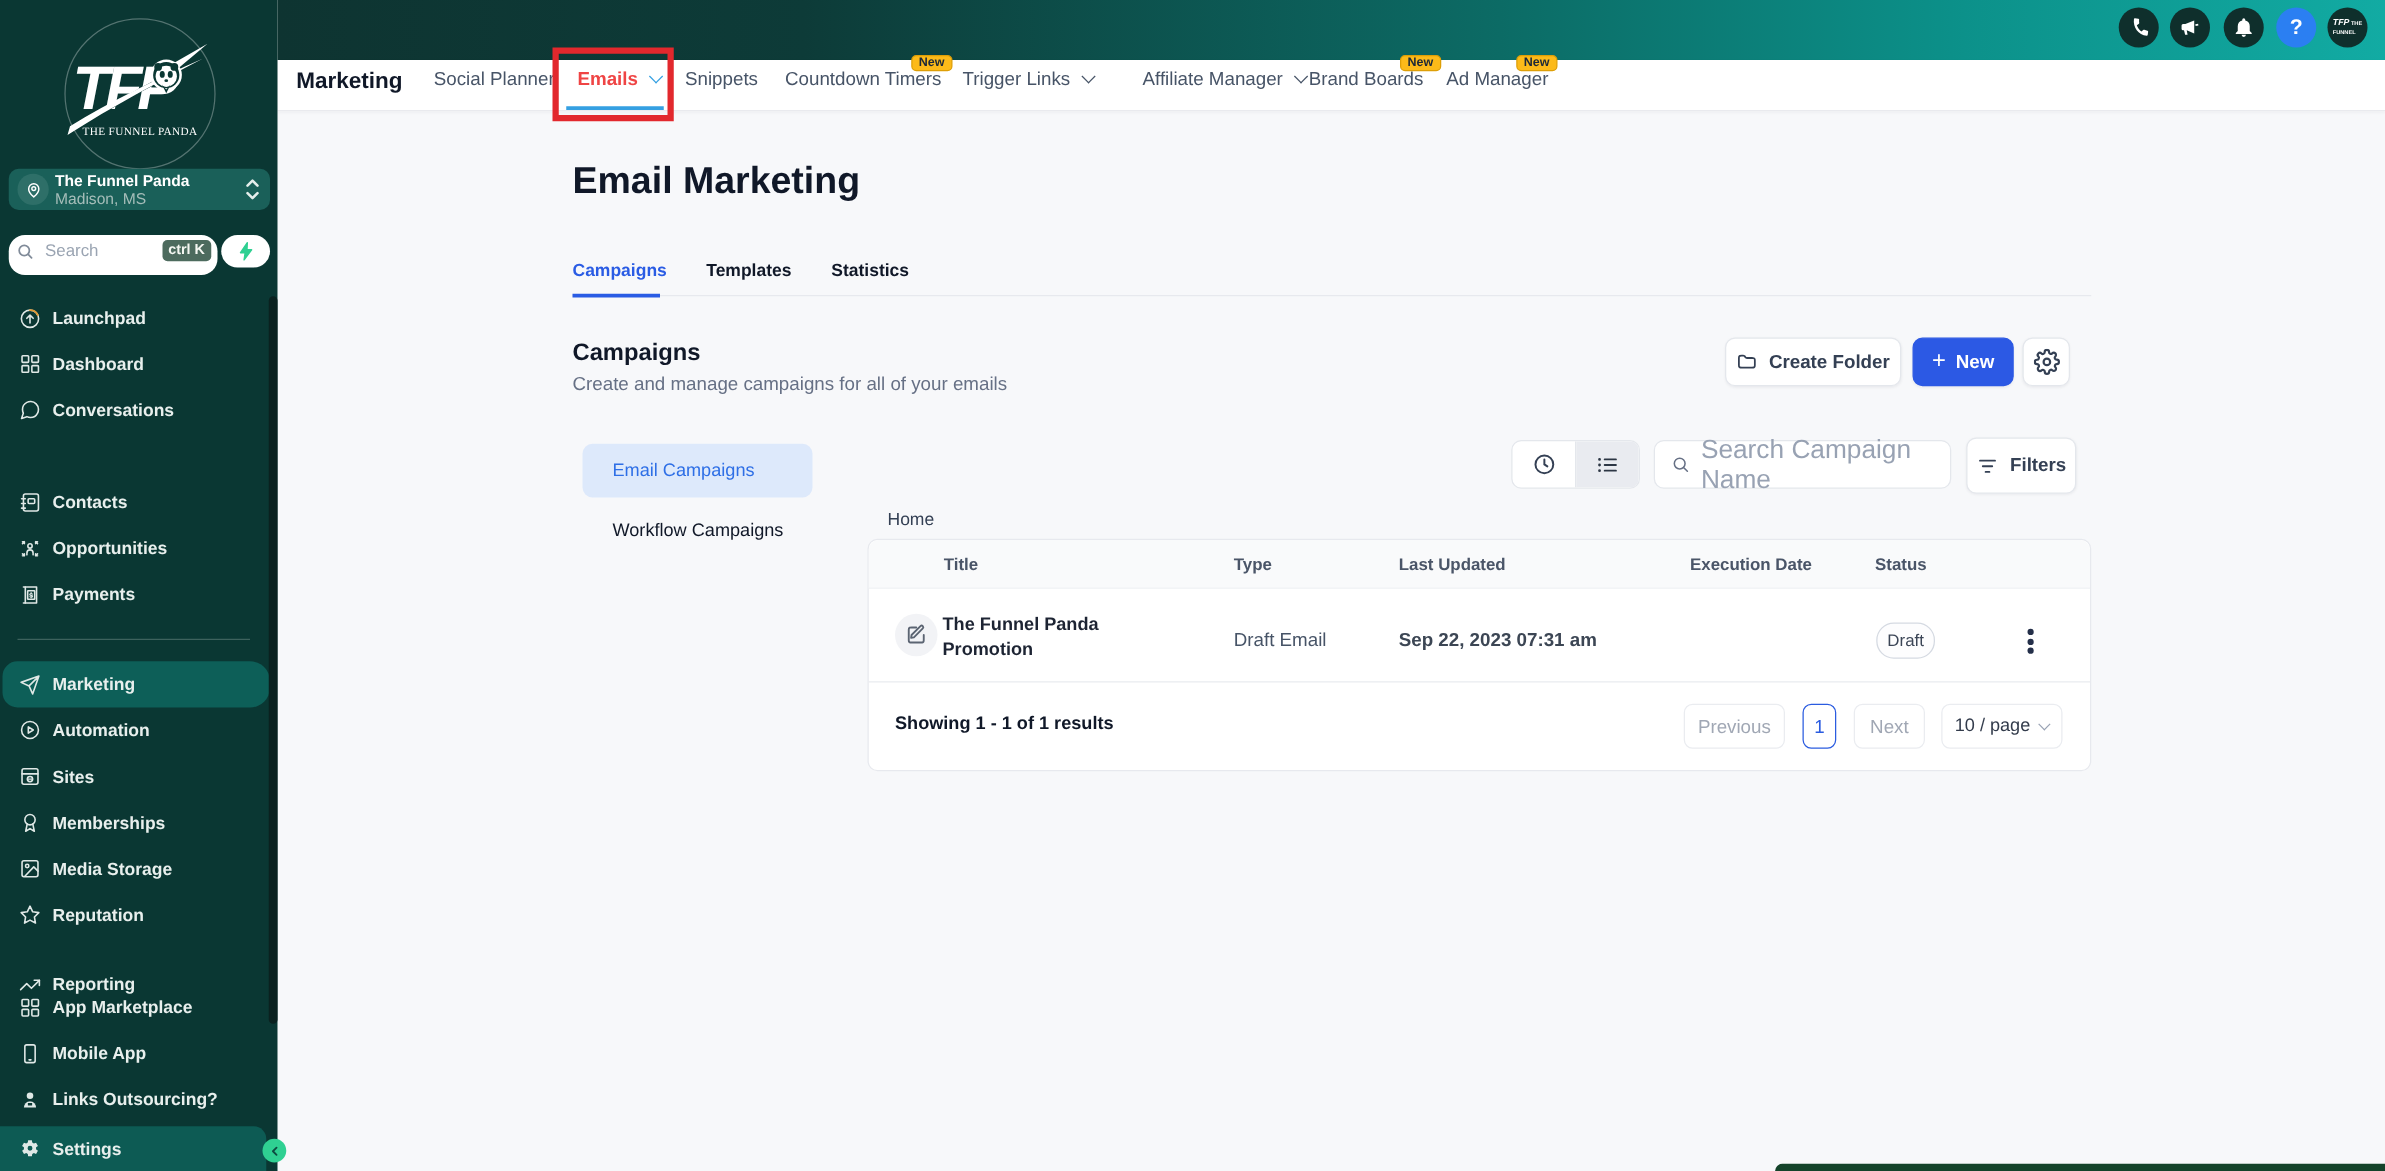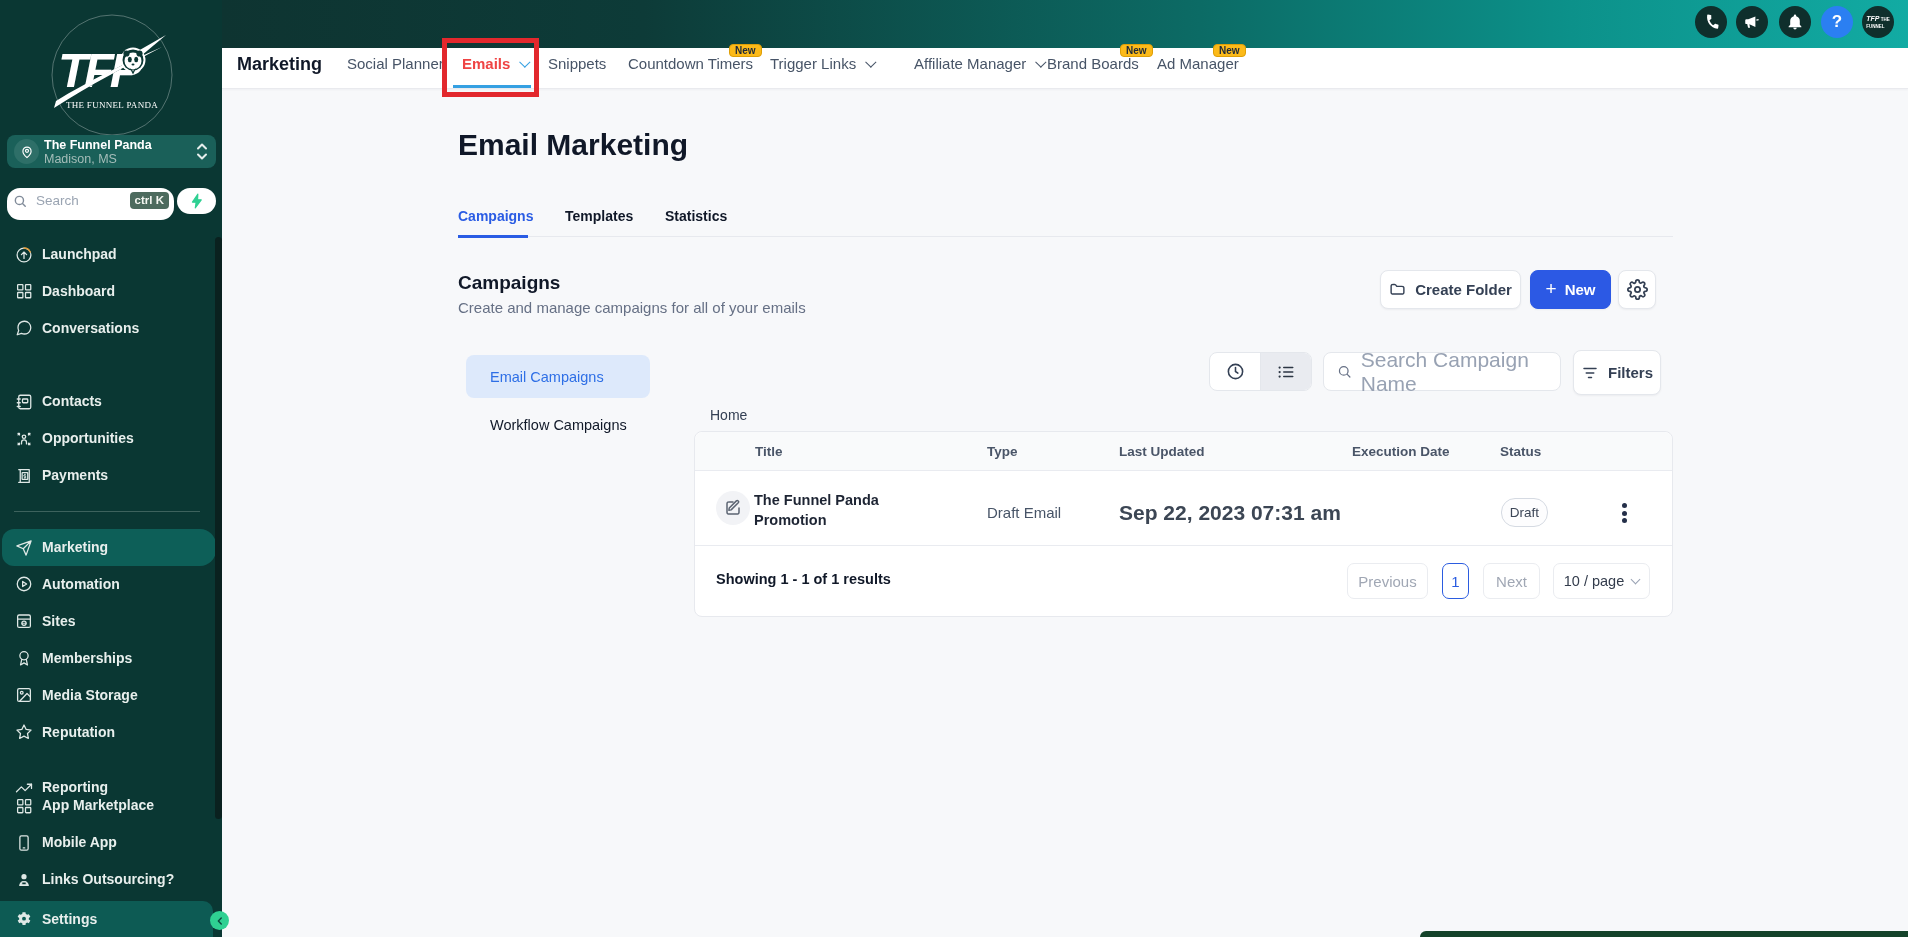--- a/index.html
+++ b/index.html
@@ -192,21 +192,21 @@
     </div>
     <div id="trow">
       <div style="position:absolute;left:21px;top:20px;width:34px;height:34px;border-radius:50%;background:#f2f3f6;display:flex;align-items:center;justify-content:center;">
         <svg width="18" height="18" viewBox="0 0 24 24" fill="none" stroke="#5b6472" stroke-width="2" stroke-linecap="round" stroke-linejoin="round">
             <path d="M12 4H7.2C6.08 4 5.52 4 5.092 4.218a2 2 0 0 0-.874.874C4 5.52 4 6.08 4 7.2v9.6c0 1.12 0 1.68.218 2.108a2 2 0 0 0 .874.874C5.52 20 6.08 20 7.2 20h9.6c1.12 0 1.68 0 2.108-.218a2 2 0 0 0 .874-.874C20 18.48 20 17.92 20 16.8V12"></path>
             <path d="M9.5 14.5 19 5a1.77 1.77 0 0 0-2.5-2.5L7 12l-.5 3Z"></path>
           </svg>
       </div>
       <div style="position:absolute;left:59px;top:19px;width:140px;font-size:14.5px;font-weight:bold;color:#1d2433;line-height:20px;">The Funnel Panda Promotion</div>
       <div style="position:absolute;left:292px;top:4px;height:75px;line-height:75px;font-size:15px;color:#475467;">Draft Email</div>
-      <div style="position:absolute;left:424px;top:4px;height:75px;line-height:75px;font-size:21px;font-weight:bold;color:#3c4654;text-align:right;">Sep 22, 2023 07:31 am</div>
+      <div style="position:absolute;left:424px;top:4px;height:75px;line-height:75px;font-size:15px;font-weight:bold;color:#3c4654;text-align:right;">Sep 22, 2023 07:31 am</div>
       <div style="position:absolute;left:806px;top:27px;width:47px;height:29px;border:1px solid #d5dae2;border-radius:14px;background:#fdfdfe;display:flex;align-items:center;justify-content:center;font-size:13.5px;color:#3c4657;">Draft</div>
       <div style="position:absolute;left:927px;top:32px;width:5px;height:26px;">
         <div style="width:5px;height:5px;border-radius:50%;background:#242f49;"></div>
         <div style="width:5px;height:5px;border-radius:50%;background:#242f49;margin-top:2.5px;"></div>
         <div style="width:5px;height:5px;border-radius:50%;background:#242f49;margin-top:2.5px;"></div>
       </div>
     </div>
     <div id="tfoot">
       <div style="position:absolute;left:21px;top:0;height:71px;line-height:66px;font-size:14.5px;font-weight:bold;color:#101828;">Showing 1 - 1 of 1 results</div>
       <div class="pgbtn" style="left:652px;top:17px;width:81px;color:#a0a7b4;">Previous</div>

